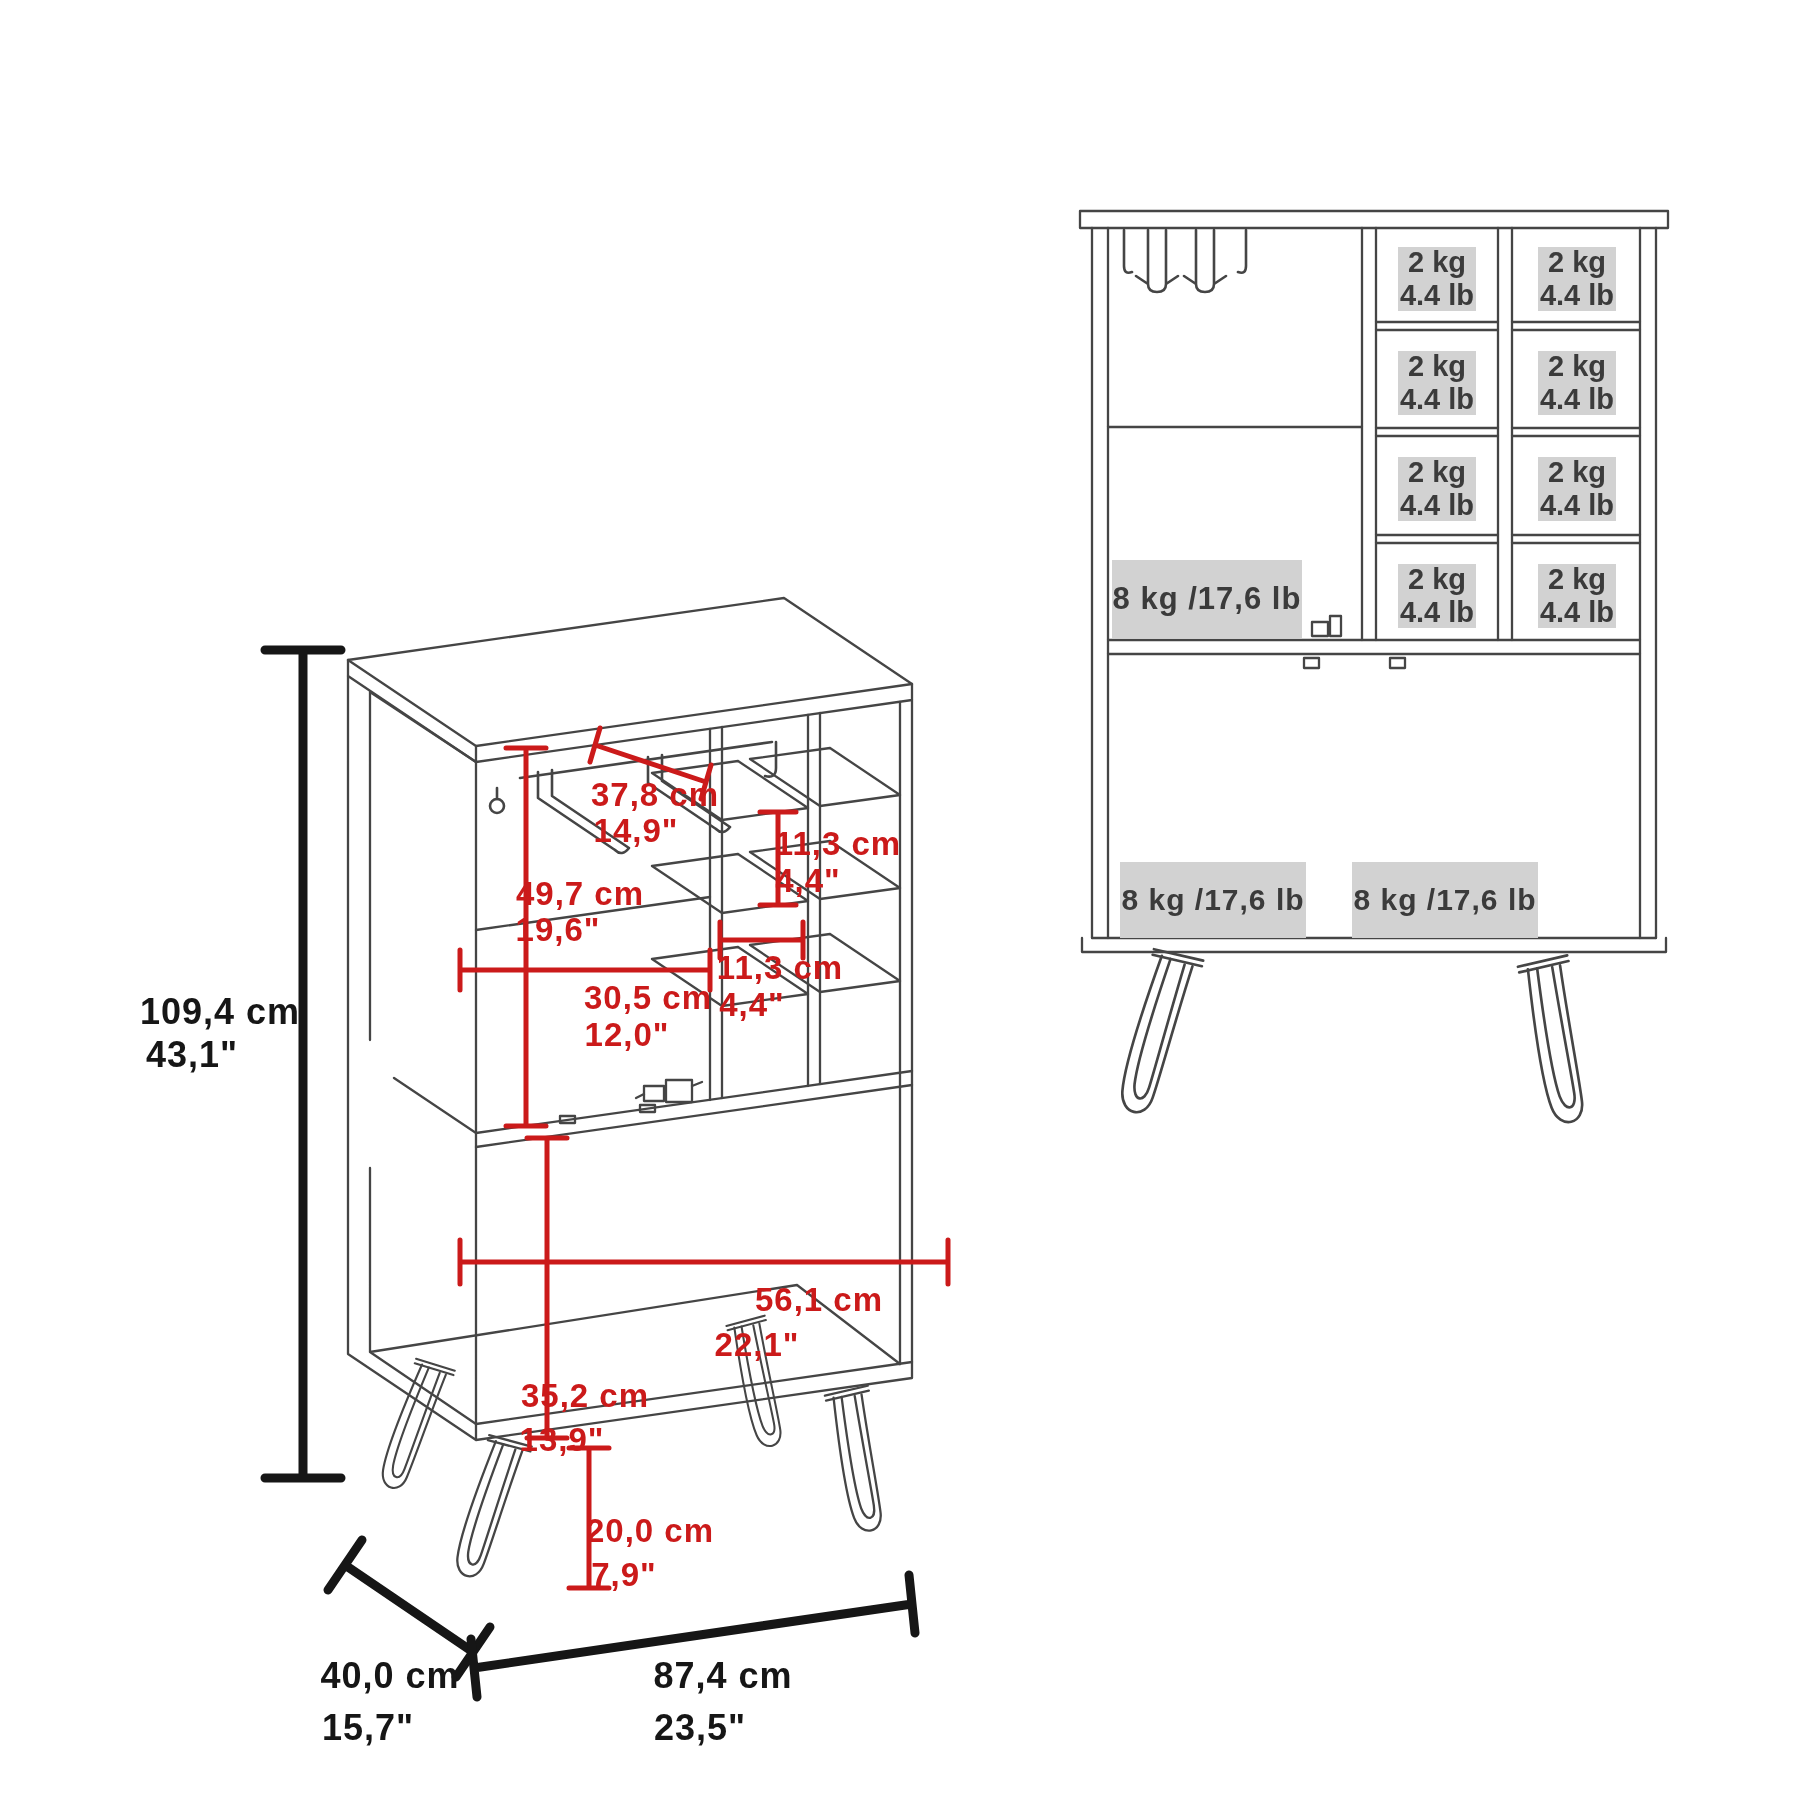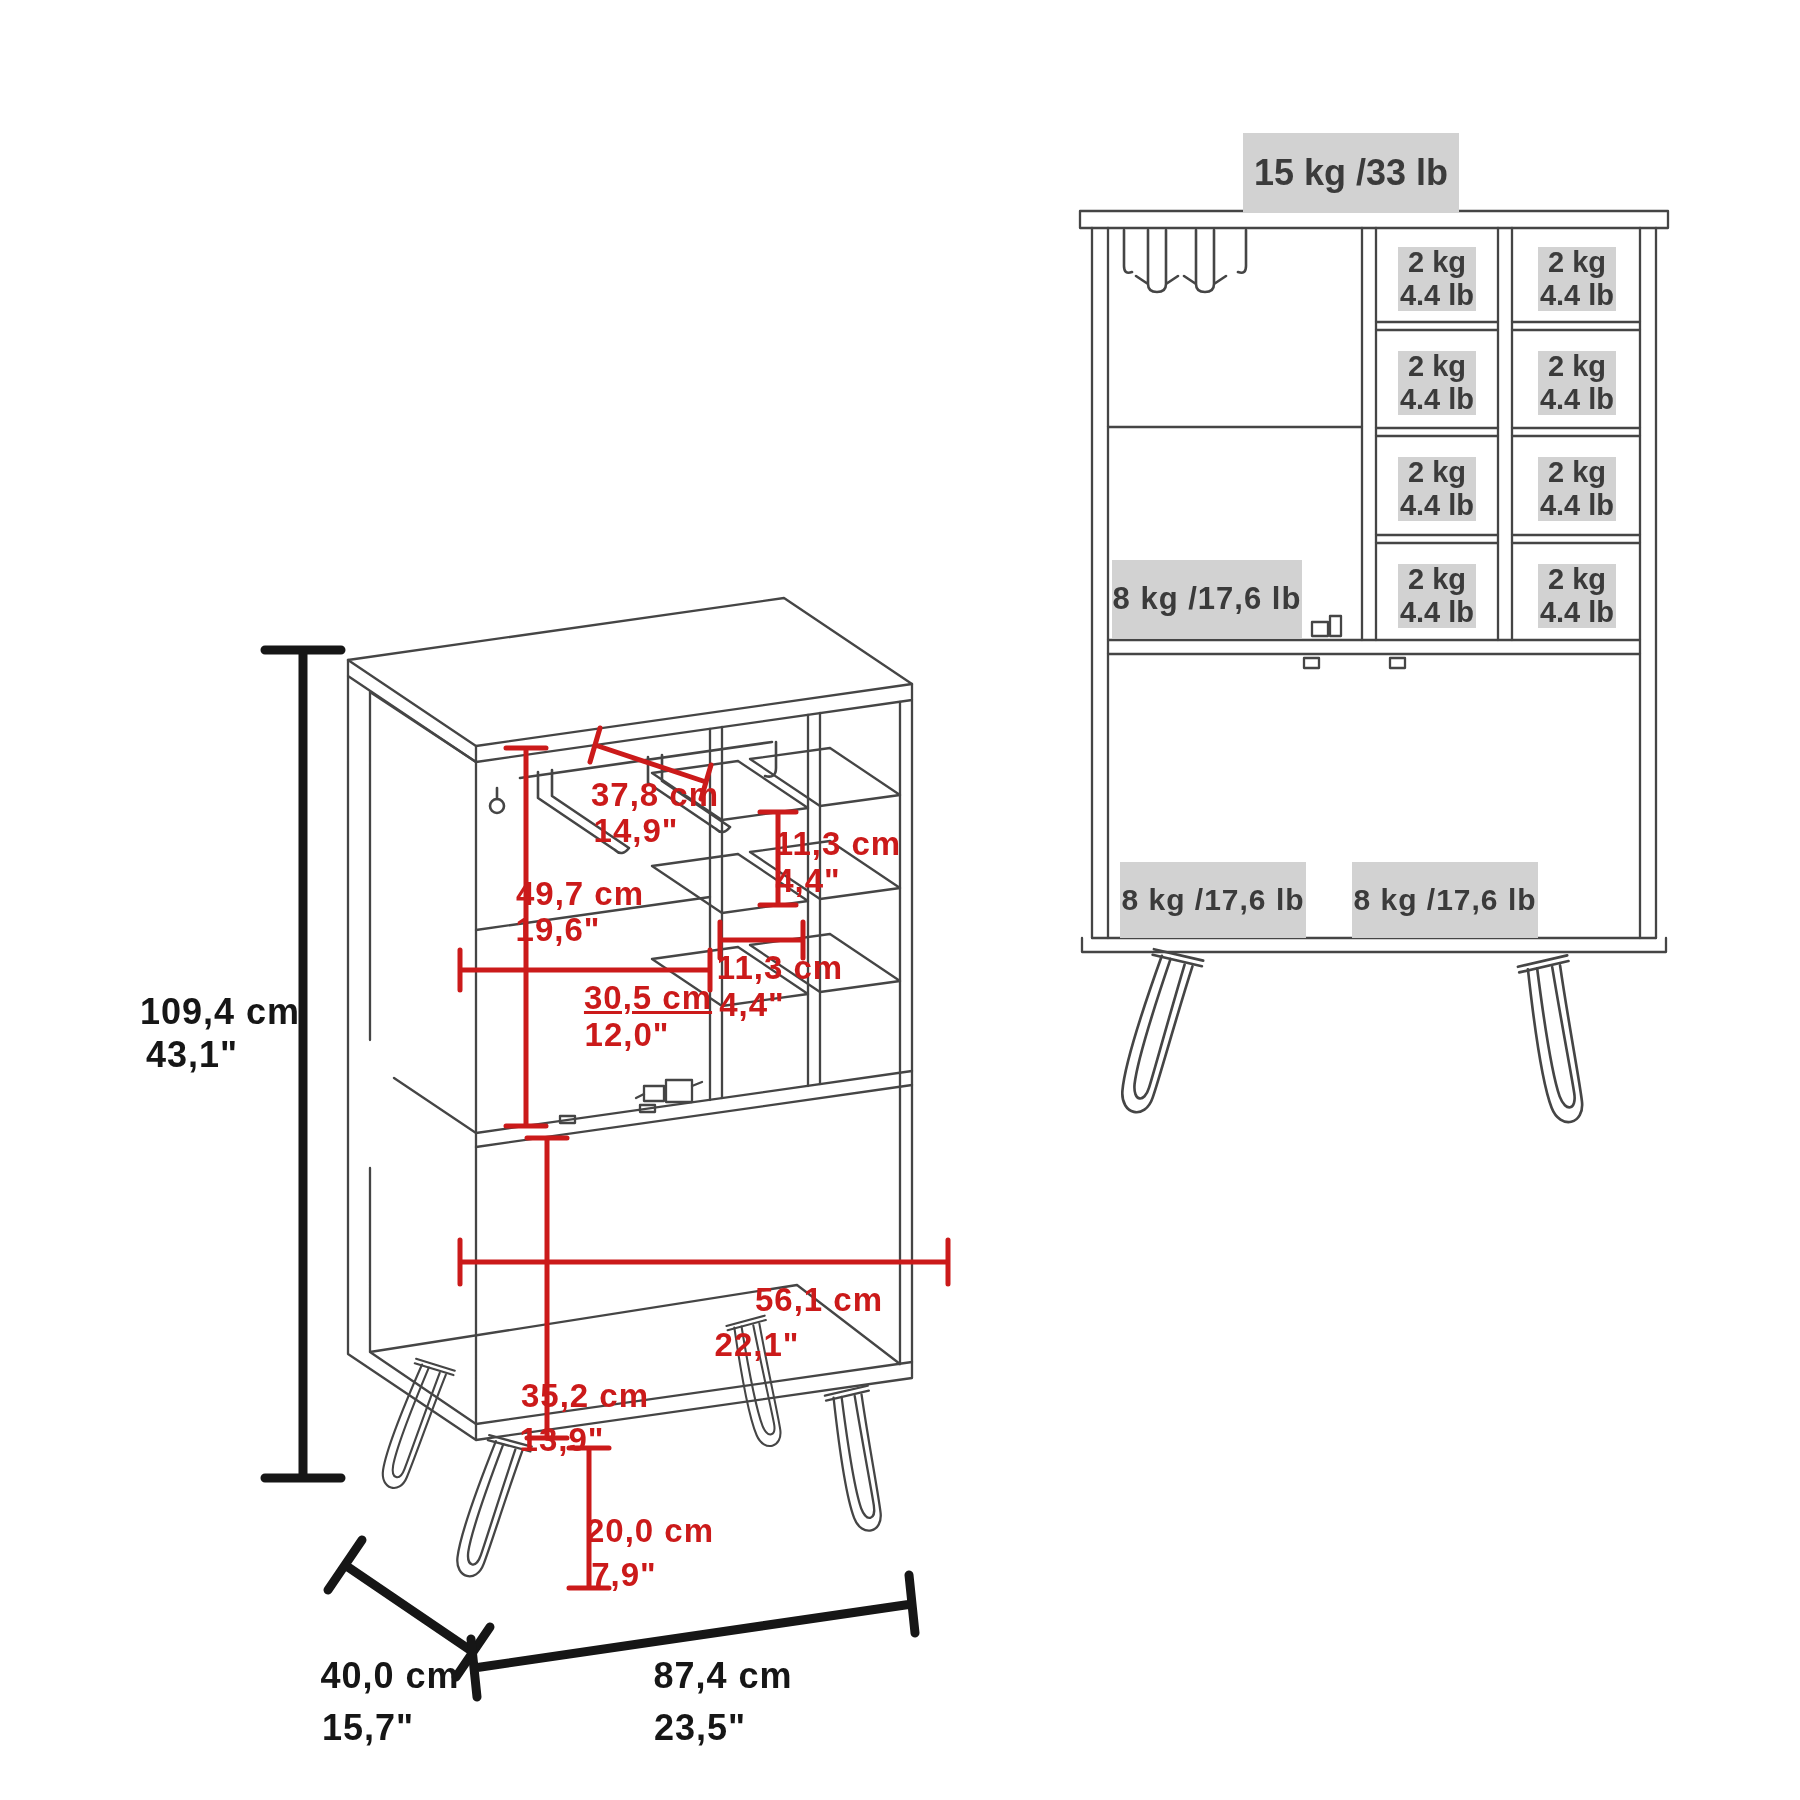--- a/index.html
+++ b/index.html
@@ -144,37 +144,36 @@
 </svg>
 
   <div class="lbl dim-red" style="left:655px;top:795px;">37,8 cm</div>
   <div class="lbl dim-red" style="left:636px;top:831px;">14,9"</div>
   <div class="lbl dim-red" style="left:580px;top:894px;">49,7 cm</div>
   <div class="lbl dim-red" style="left:558px;top:930px;">19,6"</div>
   <div class="lbl dim-red" style="left:838px;top:844px;">11,3 cm</div>
   <div class="lbl dim-red" style="left:808px;top:881px;">4,4"</div>
   <div class="lbl dim-red" style="left:780px;top:968px;">11,3 cm</div>
   <div class="lbl dim-red" style="left:752px;top:1005px;">4,4"</div>
-  <div class="lbl dim-red" style="left:648px;top:998px;text-decoration:underline;">30,5 cm</div>
+  <div class="lbl dim-red" style="left:648px;top:998px;">30,5 cm</div>
   <div class="lbl dim-red" style="left:627px;top:1035px;">12,0"</div>
   <div class="lbl dim-red" style="left:775px;top:1300px;margin-left:44px;">56,1 cm</div>
   <div class="lbl dim-red" style="left:757px;top:1345px;">22,1"</div>
   <div class="lbl dim-red" style="left:585px;top:1396px;">35,2 cm</div>
   <div class="lbl dim-red" style="left:562px;top:1440px;">13,9"</div>
   <div class="lbl dim-red" style="left:650px;top:1531px;">20,0 cm</div>
   <div class="lbl dim-red" style="left:624px;top:1575px;">7,9"</div>
 
   <div class="lbl dim-black" style="left:220px;top:1012px;">109,4 cm</div>
   <div class="lbl dim-black" style="left:192px;top:1055px;">43,1"</div>
   <div class="lbl dim-black" style="left:390px;top:1676px;">40,0 cm</div>
   <div class="lbl dim-black" style="left:368px;top:1728px;">15,7"</div>
   <div class="lbl dim-black" style="left:723px;top:1676px;">87,4 cm</div>
   <div class="lbl dim-black" style="left:700px;top:1728px;">23,5"</div>
 
-  <div class="badge top-badge" style="left:1243px;top:133px;width:216px;height:80px;">15 kg /33 lb</div>
 
   <div class="badge single" style="left:1112px;top:560px;width:190px;height:78px;">8 kg /17,6 lb</div>
 
   <div class="badge cubby" style="left:1398px;top:247px;width:78px;height:64px;">
     <span>2 kg</span>
     <span>4.4 lb</span>
   </div>
   <div class="badge cubby" style="left:1538px;top:247px;width:78px;height:64px;">
     <span>2 kg</span>
     <span>4.4 lb</span>

